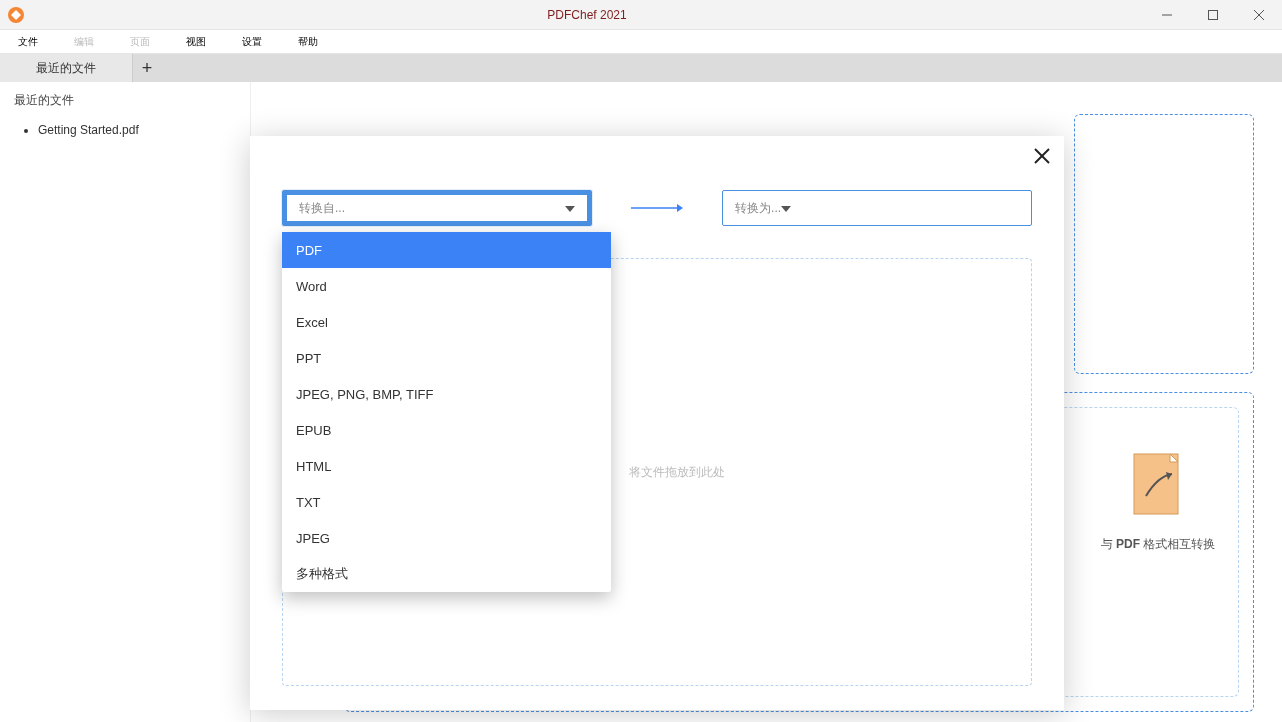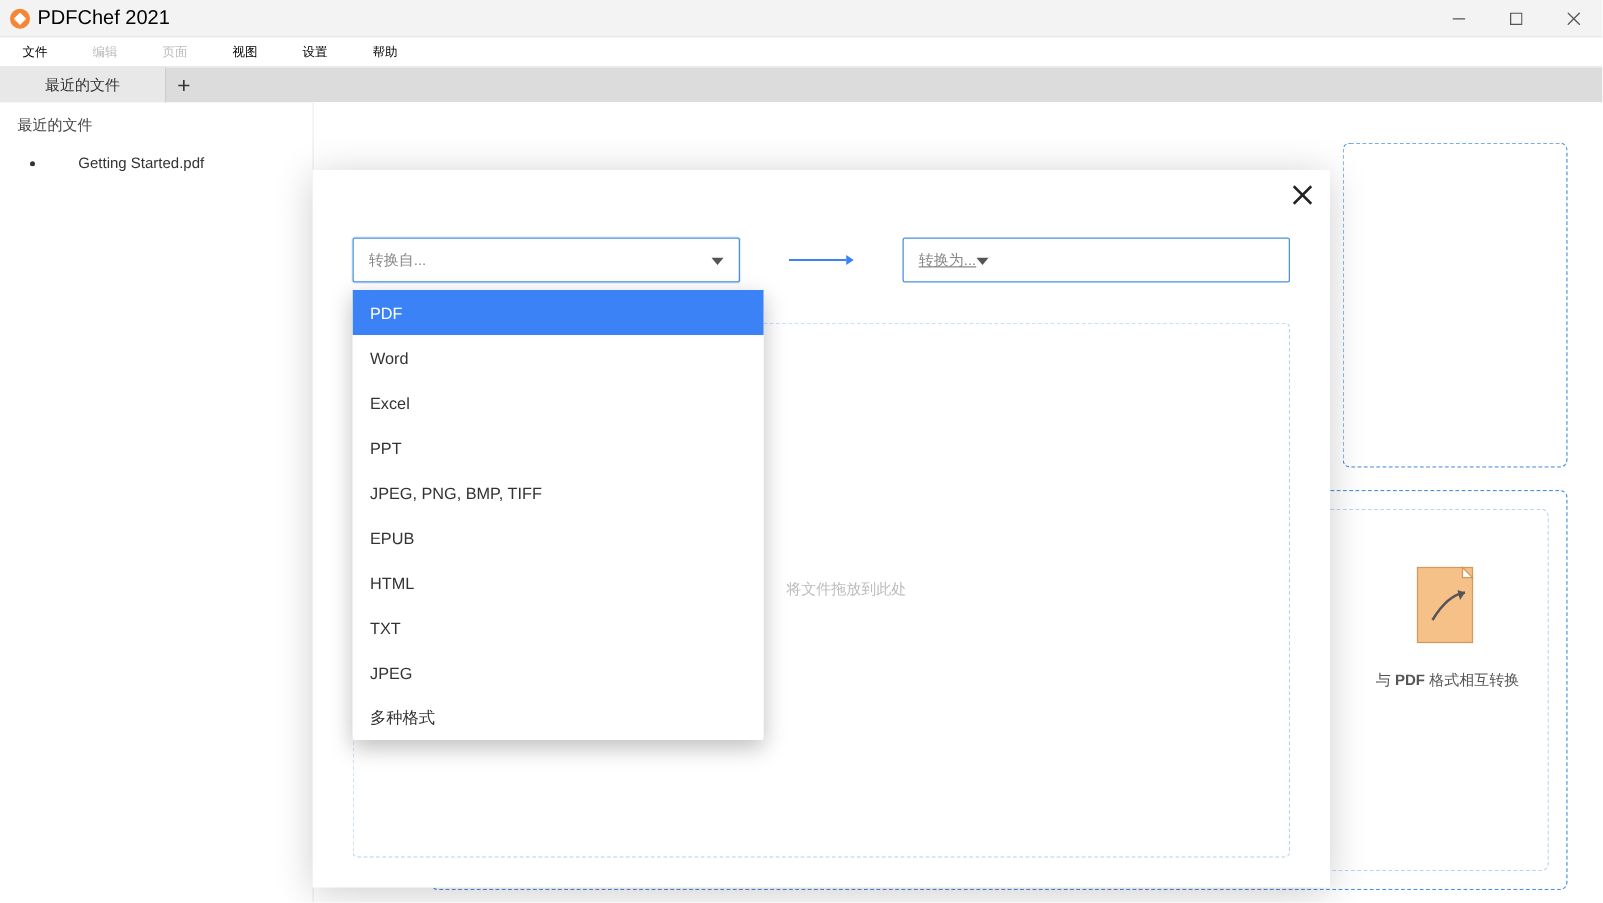--- a/index.html
+++ b/index.html
@@ -1,60 +1,60 @@
 <!DOCTYPE html>
 <html><head>
 <meta charset="utf-8">
 <style>
 * { margin: 0; padding: 0; box-sizing: border-box; font-family: "Microsoft YaHei", "Segoe UI", sans-serif; }
 html, body { width: 1282px; height: 722px; overflow: hidden; background: #fff; }
 
 .titlebar { height: 30px; background: #f3f3f3; display: flex; align-items: center; padding-left: 8px; border-bottom: 1px solid #e5e5e5; }
 .titlebar .app-icon { width: 16px; height: 16px; background:#f58634; border-radius:50%; display:flex; align-items:center; justify-content:center; margin-right:6px; }
 .titlebar .app-icon svg { width:10px; height:10px; }
-.titlebar .title { font-size: 16px; color: #000000; flex:1; }
+.titlebar .title { font-size: 12px; color: #7f1d1d; flex:1;text-align:center; }
 .titlebar .window-controls { display:flex; }
 .titlebar .window-controls .wc { width:46px; height:30px; display:flex; align-items:center; justify-content:center; color:#555; font-size:10px; }
 
 .menubar { height:24px; background:#fff; display:flex; align-items:center; border-bottom:1px solid #e5e5e5; }
 .menubar .item { padding:0 18px; font-size:10px; color:#000; height:100%; display:flex; align-items:center; }
 .menubar .item.disabled { color:#bbb; }
 
 .tabstrip { height:28px; background:#dcdcdc; display:flex; align-items:flex-end; }
 .tab { height:28px; background:#e8e8e8; padding:0 36px; font-size:12px; display:flex; align-items:center; border-right:1px solid #ccc; color:#333; }
 .add-tab { width:28px; height:28px; display:flex; align-items:center; justify-content:center; font-size:18px; color:#333; }
 
 .body-area { position:relative; height: calc(722px - 30px - 24px - 28px); background:#fff; }
 .sidebar { width:202px; height:100%; float:left; padding:10px 14px; }
 .sidebar h4 { font-size:12px; font-weight:normal; color:#444; margin-bottom:14px; }
-.sidebar ul { list-style: disc; padding-left:24px;text-align:center; }
+.sidebar ul { list-style: disc; padding-left:24px; }
 .sidebar li { font-size:12px; color:#333; margin-bottom:6px; }
 .main { margin-left:250px; height:100%; position:relative; background:#fff; border-left:1px solid #eee; padding:20px; }
 
 .dashed-box { position:absolute; border:1px dashed #4a90e2; border-radius:6px; background:#fff; }
 .top-cmd { right:28px; top:32px; width:180px; height:260px; }
 .mid-cmd { right:28px; top:310px; width:910px; height:320px; }
 .mid-cmd .inner { position:absolute; inset:14px; border:1px dashed #b8d4f0; border-radius:6px; }
 .card-tile { position:absolute; right:54px; top:350px; width:140px; height:190px; }
 .card-tile .thumb { width:56px; height:70px; margin:20px auto 14px; position:relative; }
 .card-tile .thumb svg { width:56px; height:70px; }
 .card-tile .cap { font-size:12px; color:#555; text-align:center; padding:0 6px; }
 .card-tile .cap b { font-weight:bold; }
 
 
 .modal { position:absolute; left:250px; top:54px; right:218px; bottom:12px; background:#fff; box-shadow:0 4px 30px rgba(0,0,0,0.2); z-index:50; }
 .modal .close { position:absolute; right:12px; top:10px; width:20px; height:20px; display:flex; align-items:center; justify-content:center; cursor:pointer; }
 .modal .close svg { width:16px; height:16px; }
 .modal .converters { display:flex; align-items:center; gap:36px; padding:54px 32px 0 32px; }
-.sel { width:320px; height:36px; border:1px solid #8b5cf6; border-radius:2px; display:flex; align-items:center; padding:0 12px; font-size:12px; color:#888; position:relative; box-shadow:0 0 0 1px rgba(74,144,226,0.15); }
+.sel { width:320px; height:36px; border:5px solid #8b5cf6; border-radius:2px; display:flex; align-items:center; padding:0 12px; font-size:12px; color:#888; position:relative; box-shadow:0 0 0 1px rgba(74,144,226,0.15); }
 .sel .chev { position:absolute; right:12px; top:50%; transform:translateY(-50%); }
 .sel2 { border-color:#4a90e2; }
 .arrow { width:60px; display:flex; align-items:center; justify-content:center; }
 .arrow svg { width:52px; height:12px; }
-.sel-right { width:320px; height:36px; border:1px solid #4a90e2; border-radius:2px; display:flex; align-items:center; padding:0 12px; font-size:12px; color:#888; position:relative;text-decoration:underline; }
+.sel-right { width:320px; height:36px; border:1px solid #4a90e2; border-radius:2px; display:flex; align-items:center; padding:0 12px; font-size:12px; color:#888; position:relative; }
 
 
 .dropdown { position:absolute; left:32px; top:96px; width:329px; background:#fff; box-shadow:0 6px 18px rgba(0,0,0,0.25); z-index:60; overflow:hidden; border-radius:0 0 2px 2px; }
 .dropdown .opt { height:36px; display:flex; align-items:center; padding:0 14px; font-size:13px; color:#333; cursor:pointer; }
 .dropdown .opt.active { background:#3b82f6; color:#fff; }
 
 
 .modal-drop { position:absolute; left:32px; right:32px; top:122px; bottom:24px; border:1px dashed #b8d4f0; border-radius:4px; z-index:30; }
 .modal-drop .ghost-text { position:absolute; left:50%; top:50%; transform:translate(-50%,-50%); font-size:12px; color:#bbb; white-space:nowrap;margin-left:20px; }
 

